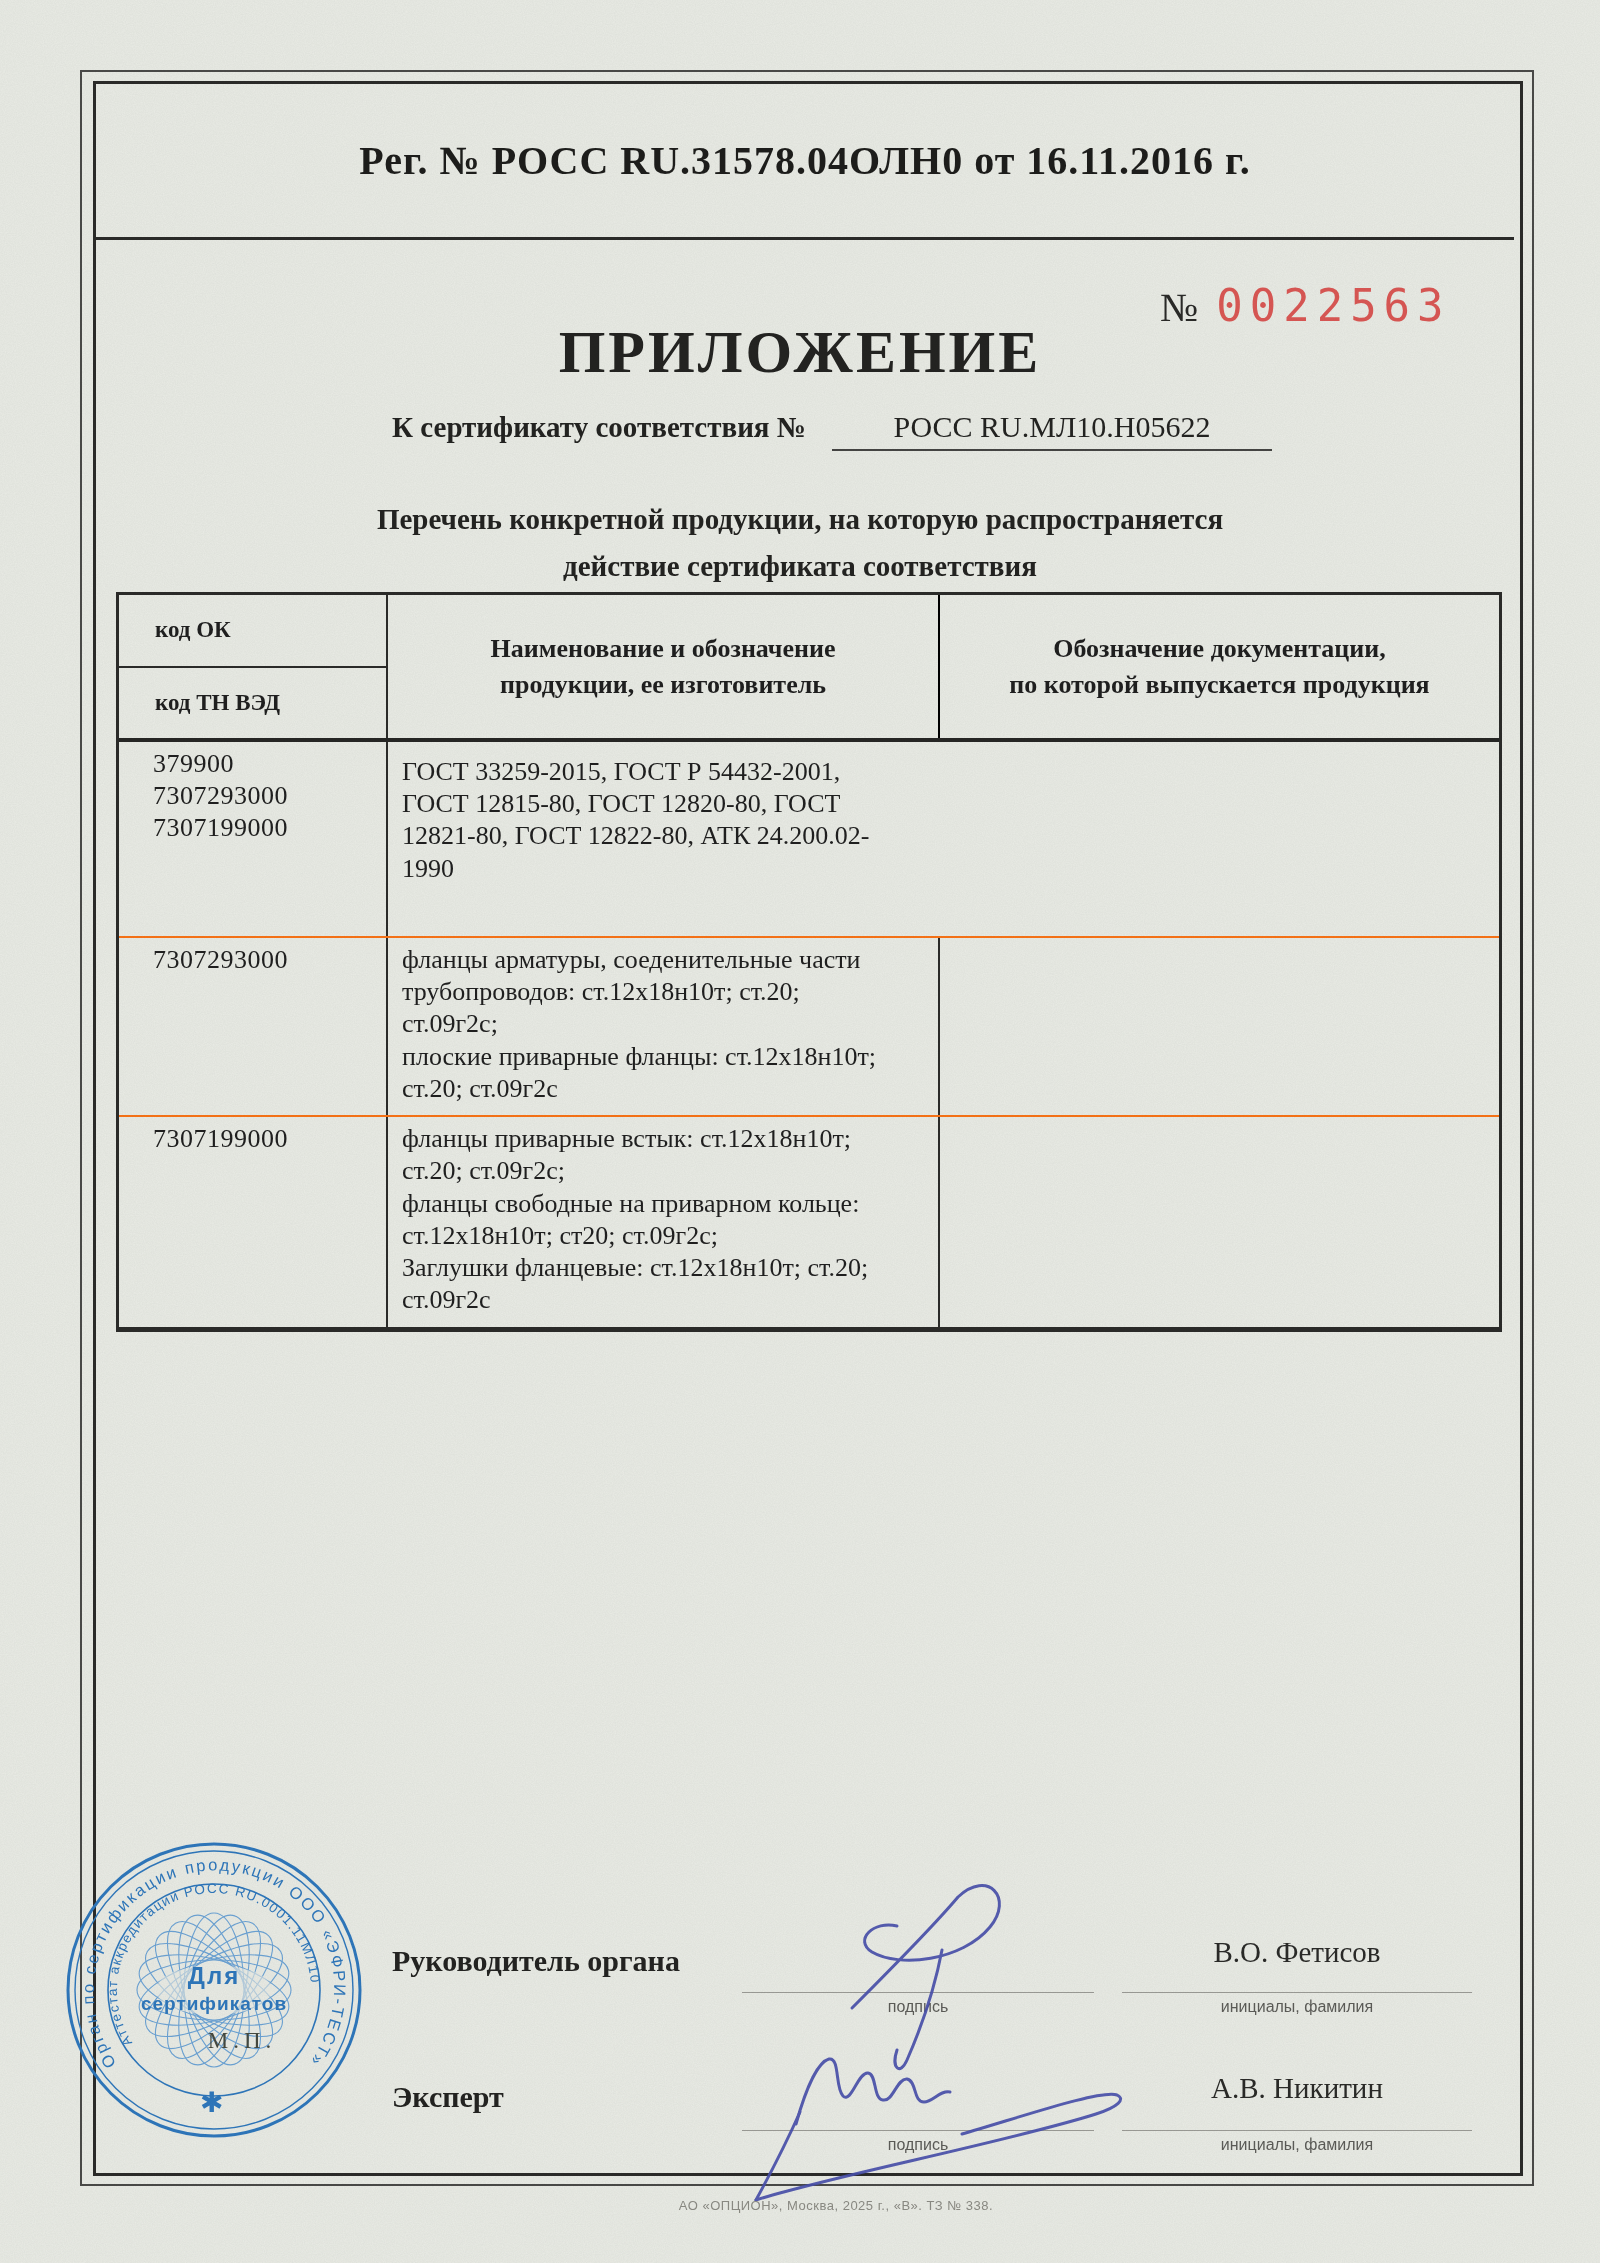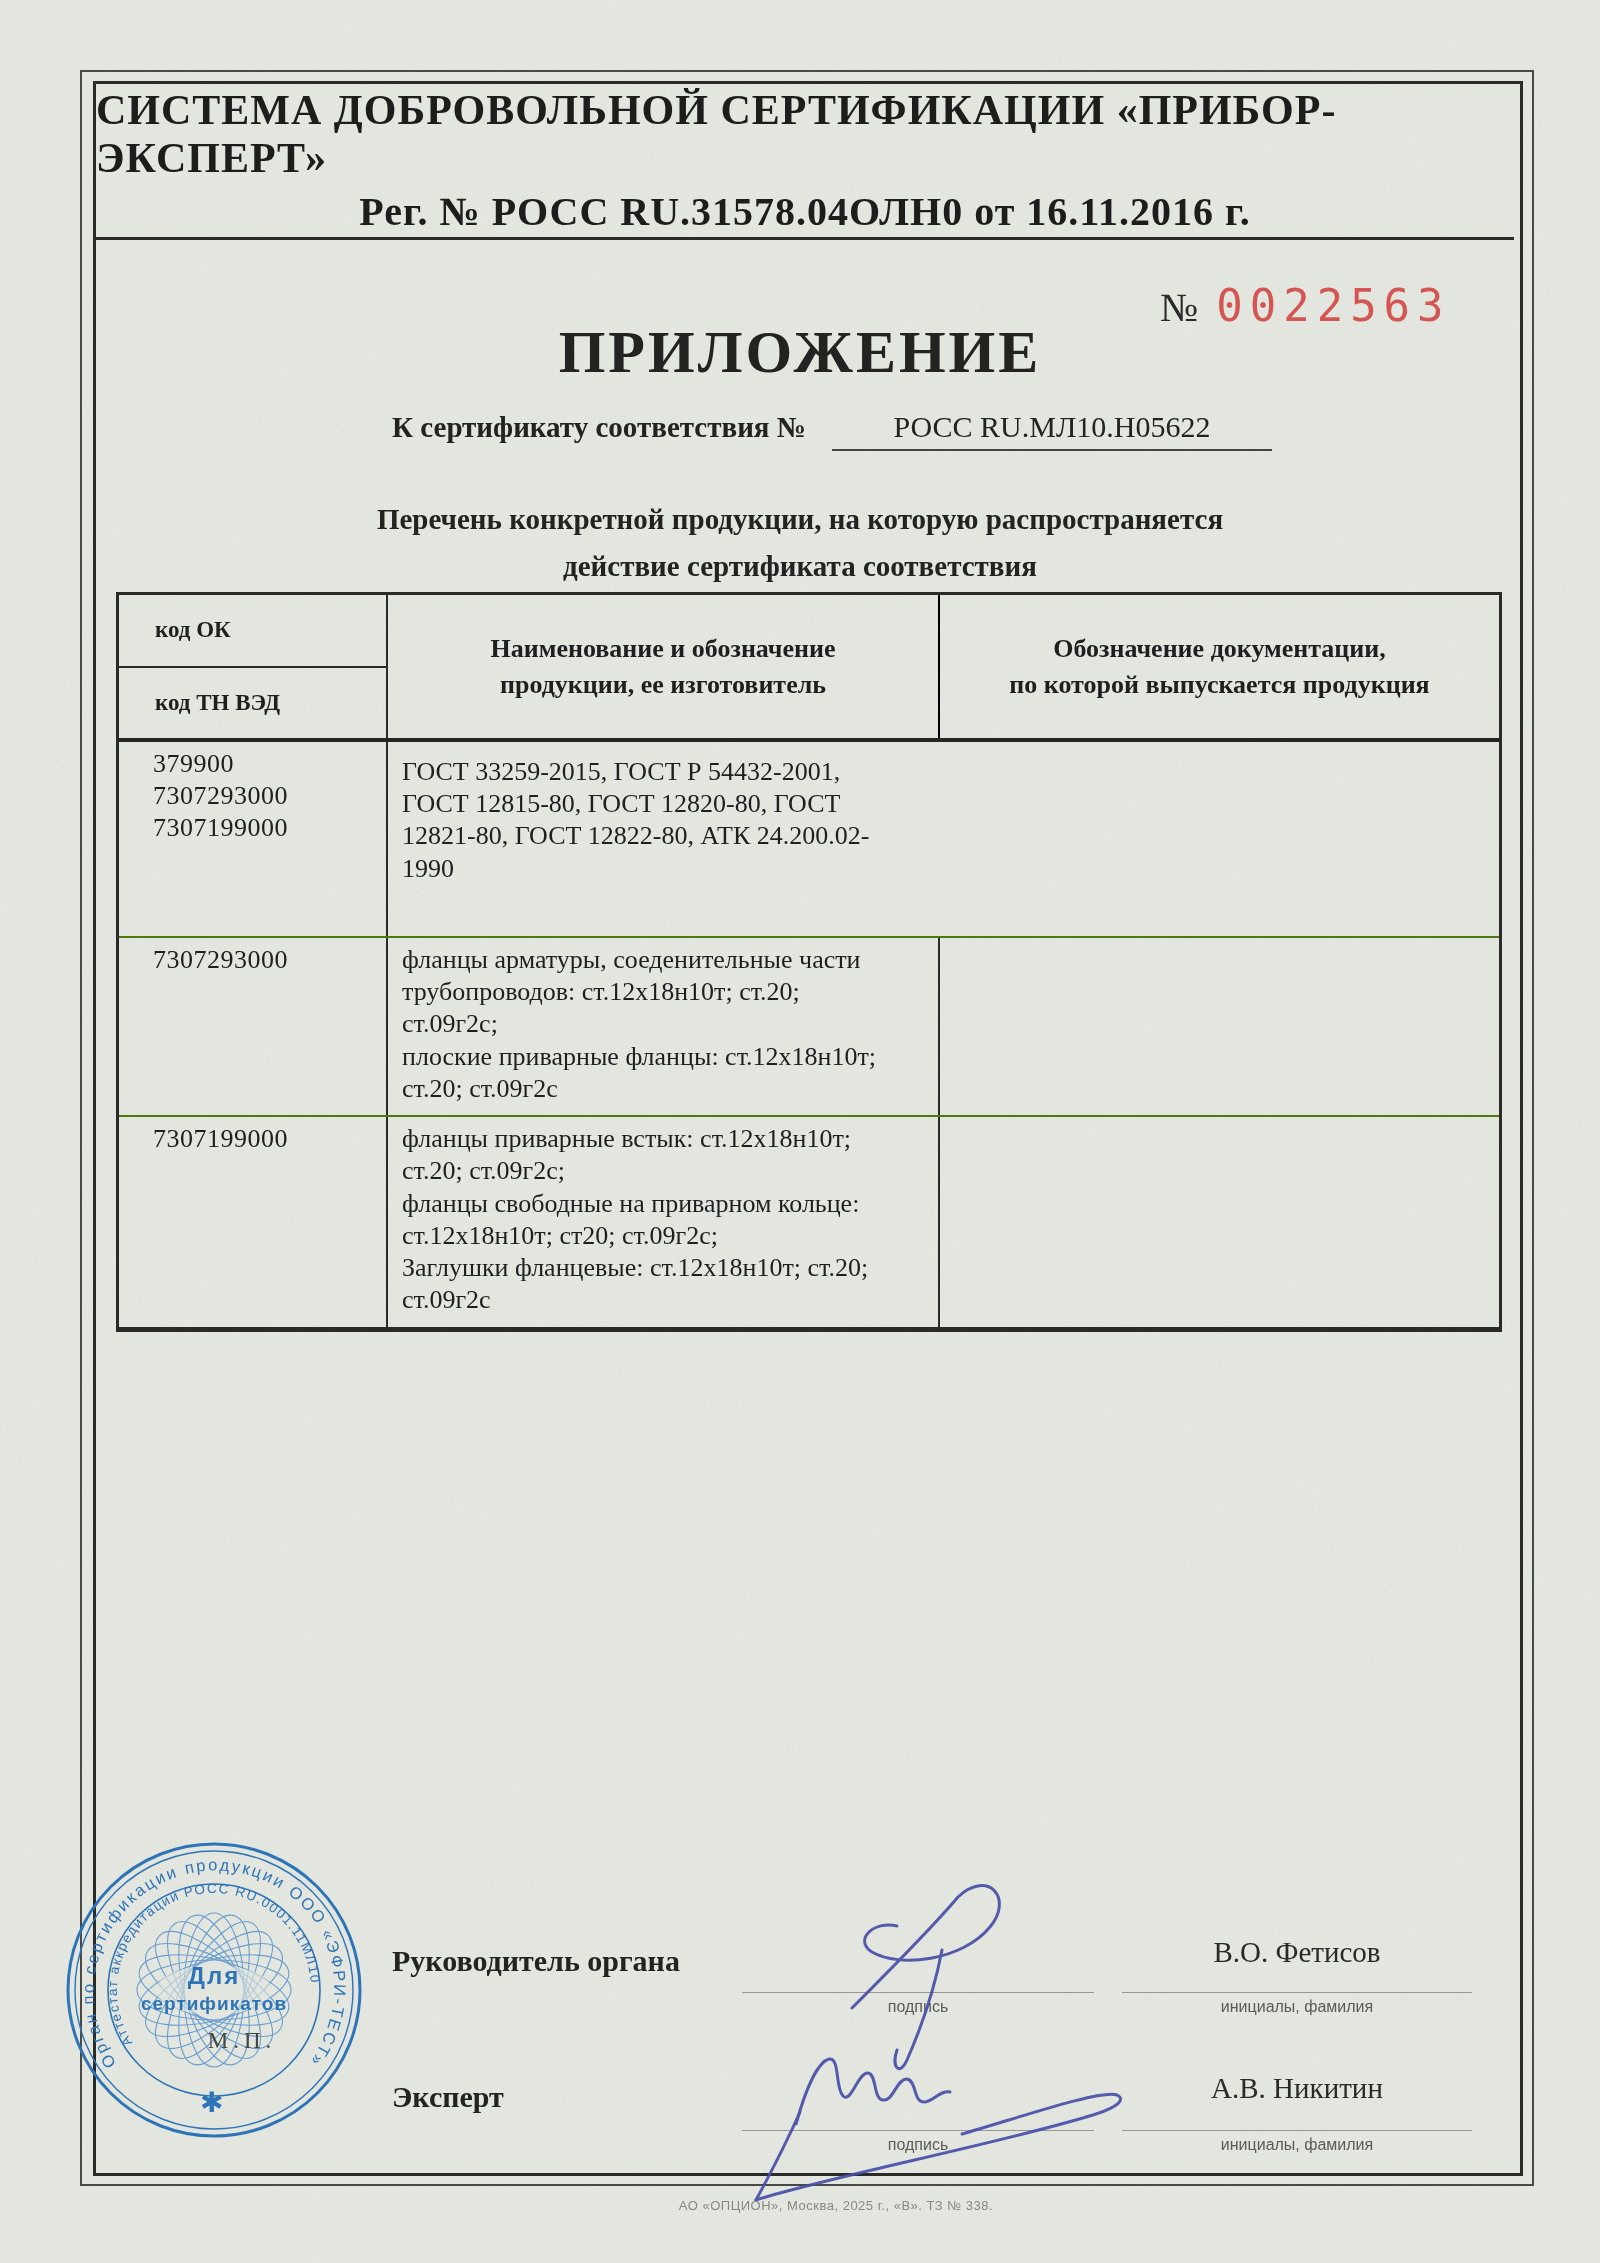--- a/index.html
+++ b/index.html
@@ -41,21 +41,21 @@
   
   .cert-table{left:116px;top:592px;width:1380px;border:3px solid #2b2b29;border-bottom-width:5px;}
   .thead{display:grid;grid-template-columns:269px 552px 1fr;height:143px;border-bottom:4px solid #262624;}
   .th-codes{border-right:2px solid #2b2b29;display:flex;flex-direction:column;}
   .th-codes .half{flex:1;display:flex;align-items:center;padding-left:36px;
     font-size:23px;font-weight:bold;}
   .th-codes .half.top{border-bottom:2px solid #2b2b29;}
   .th-cell{border-right:2px solid #000000;display:flex;align-items:center;justify-content:center;
     text-align:center;font-size:26px;font-weight:bold;white-space:pre-line;line-height:1.35;}
   .th-cell:last-child{border-right:none;}
-  .trow{display:grid;grid-template-columns:269px 552px 1fr;border-bottom:2px solid #4d7c0f;}
+  .trow{display:grid;grid-template-columns:269px 552px 1fr;border-bottom:2px solid #f97316;}
   .trow:last-child{border-bottom:none;}
   .td{border-right:2px solid #2b2b29;white-space:pre-line;
     font-size:26px;line-height:1.24;padding:6px 14px 10px;}
   .td:last-child{border-right:none;margin-top:8px;}
   .td.codes{padding-left:34px;letter-spacing:.5px;}
   .row-a{min-height:194px;}.row-b{min-height:151px;}.row-c{min-height:178px;}
   
   .role-label{left:392px;font-size:30px;font-weight:bold;color:#232321;}
   .sig-line{height:0;border-top:1px solid #9b9b96;}
   .caption{font-size:16px;color:#5c5c58;font-family:"Liberation Sans",sans-serif;text-align:center;}
@@ -65,21 +65,20 @@
   svg{display:block;}
   .noise{left:0;top:0;pointer-events:none;opacity:.55;mix-blend-mode:multiply;}
 </style>
 </head>
 <body>
 
 <div class="abs frame-outer"></div>
 <div class="abs frame-inner"></div>
 
 <div class="abs header-band">
-  <div class="header-line1">СИСТЕМА ДОБРОВОЛЬНОЙ СЕРТИФИКАЦИИ «ПРИБОР-ЭКСПЕРТ»</div>
   <div class="header-line2">Рег. № РОСС RU.31578.04ОЛН0 от 16.11.2016 г.</div>
 </div>
 
 <div class="abs form-number">
   <span class="nosign">№</span>
   <span class="digits">0022563</span>
 </div>
 
 <div class="abs doc-title">ПРИЛОЖЕНИЕ</div>
 

